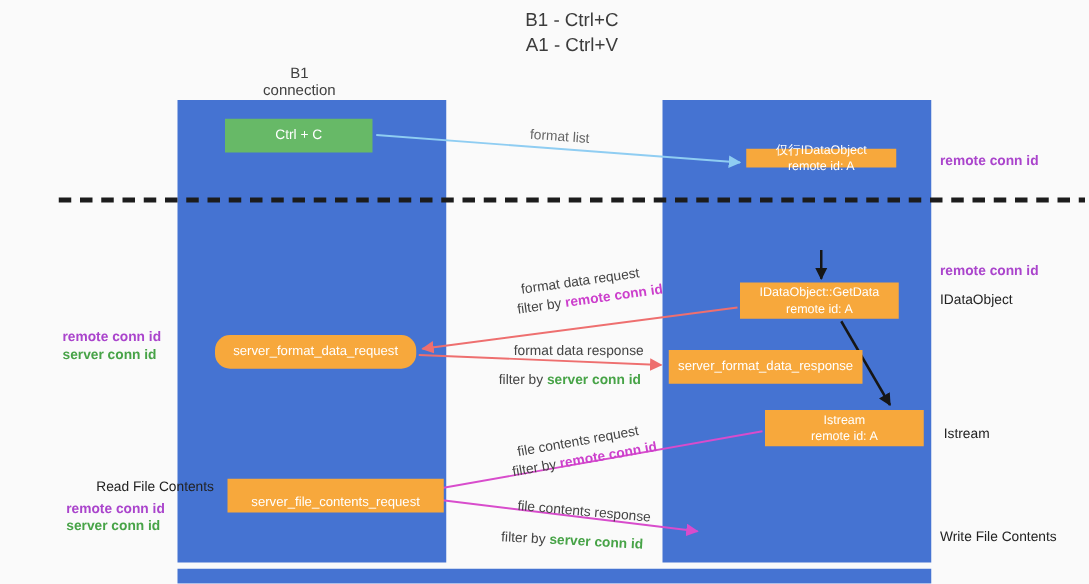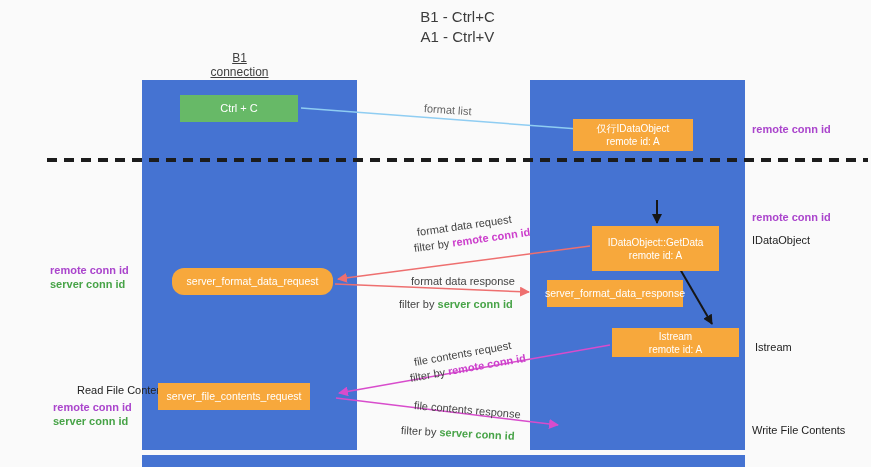--- a/index.html
+++ b/index.html
@@ -45,21 +45,21 @@
 </head>
 <body>
 
 <div class="canvas">
 
   <div class="title">
     <div>B1 - Ctrl+C</div>
     <div>A1 - Ctrl+V</div>
   </div>
 
-  <div class="lane-header" style="left:160px; top:52px; width:115px;text-decoration:underline;">
+  <div class="lane-header" style="left:160px; top:52px; width:115px;">
     <div>B1</div>
     <div>connection</div>
   </div>
 
   <div class="lane" style="left:120px;"></div>
   <div class="lane" style="left:508px;"></div>
   <div class="bottom-bar"></div>
 
   <svg class="overlay" width="871" height="467" viewBox="0 0 871 467">
     <defs>
@@ -85,45 +85,45 @@
     <line class="arrow-red" x1="568" y1="246" x2="316" y2="279" marker-end="url(#m-red)"></line>
     <line class="arrow-red" x1="313" y1="284" x2="507" y2="292" marker-end="url(#m-red)"></line>
     <line class="arrow-magenta" x1="588" y1="345" x2="317" y2="393" marker-end="url(#m-magenta)"></line>
     <line class="arrow-magenta" x1="314" y1="398" x2="536" y2="425" marker-end="url(#m-magenta)"></line>
   </svg>
 
   <div class="node green" style="left:158px; top:95px; width:118px; height:27px;">
     <span>Ctrl + C</span>
   </div>
 
-  <div class="node orange two-line" style="left:551px; top:119px; width:120px; height:32px;">
+  <div class="node orange two-line" style="left:575px; top:119px; width:120px; height:15px;">
     <span>仅行IDataObject</span>
     <span>remote id: A</span>
   </div>
 
 
-  <div class="node orange two-line" style="left:570px; top:226px; width:127px; height:45px;">
+  <div class="node orange two-line" style="left:570px; top:226px; width:127px; height:29px;">
     <span>IDataObject::GetData</span>
     <span>remote id: A</span>
   </div>
 
   <div class="node orange" style="left:150px; top:268px; width:161px; height:27px;border-radius:12px;">
     <span>server_format_data_request</span>
   </div>
 
-  <div class="node orange" style="left:525px; top:280px; width:136px; height:27px;">
+  <div class="node orange" style="left:513px; top:280px; width:155px; height:27px;">
     <span>server_format_data_response</span>
   </div>
 
   <div class="node orange two-line" style="left:590px; top:328px; width:127px; height:29px;">
     <span>Istream</span>
     <span>remote id: A</span>
   </div>
 
-  <div class="node orange" style="left:136px; top:383px; width:152px; height:27px;">
+  <div class="node orange" style="left:160px; top:383px; width:173px; height:27px;justify-content:flex-end;">
     <span>server_file_contents_request</span>
   </div>
 
 
   <div class="edge-label dim" style="left:402px; top:102px; --rot:4deg;">
     <span>format list</span>
   </div>
 
   <div class="edge-label" style="left:395px; top:226px; --rot:-8deg;">
     <span>format data request</span>

